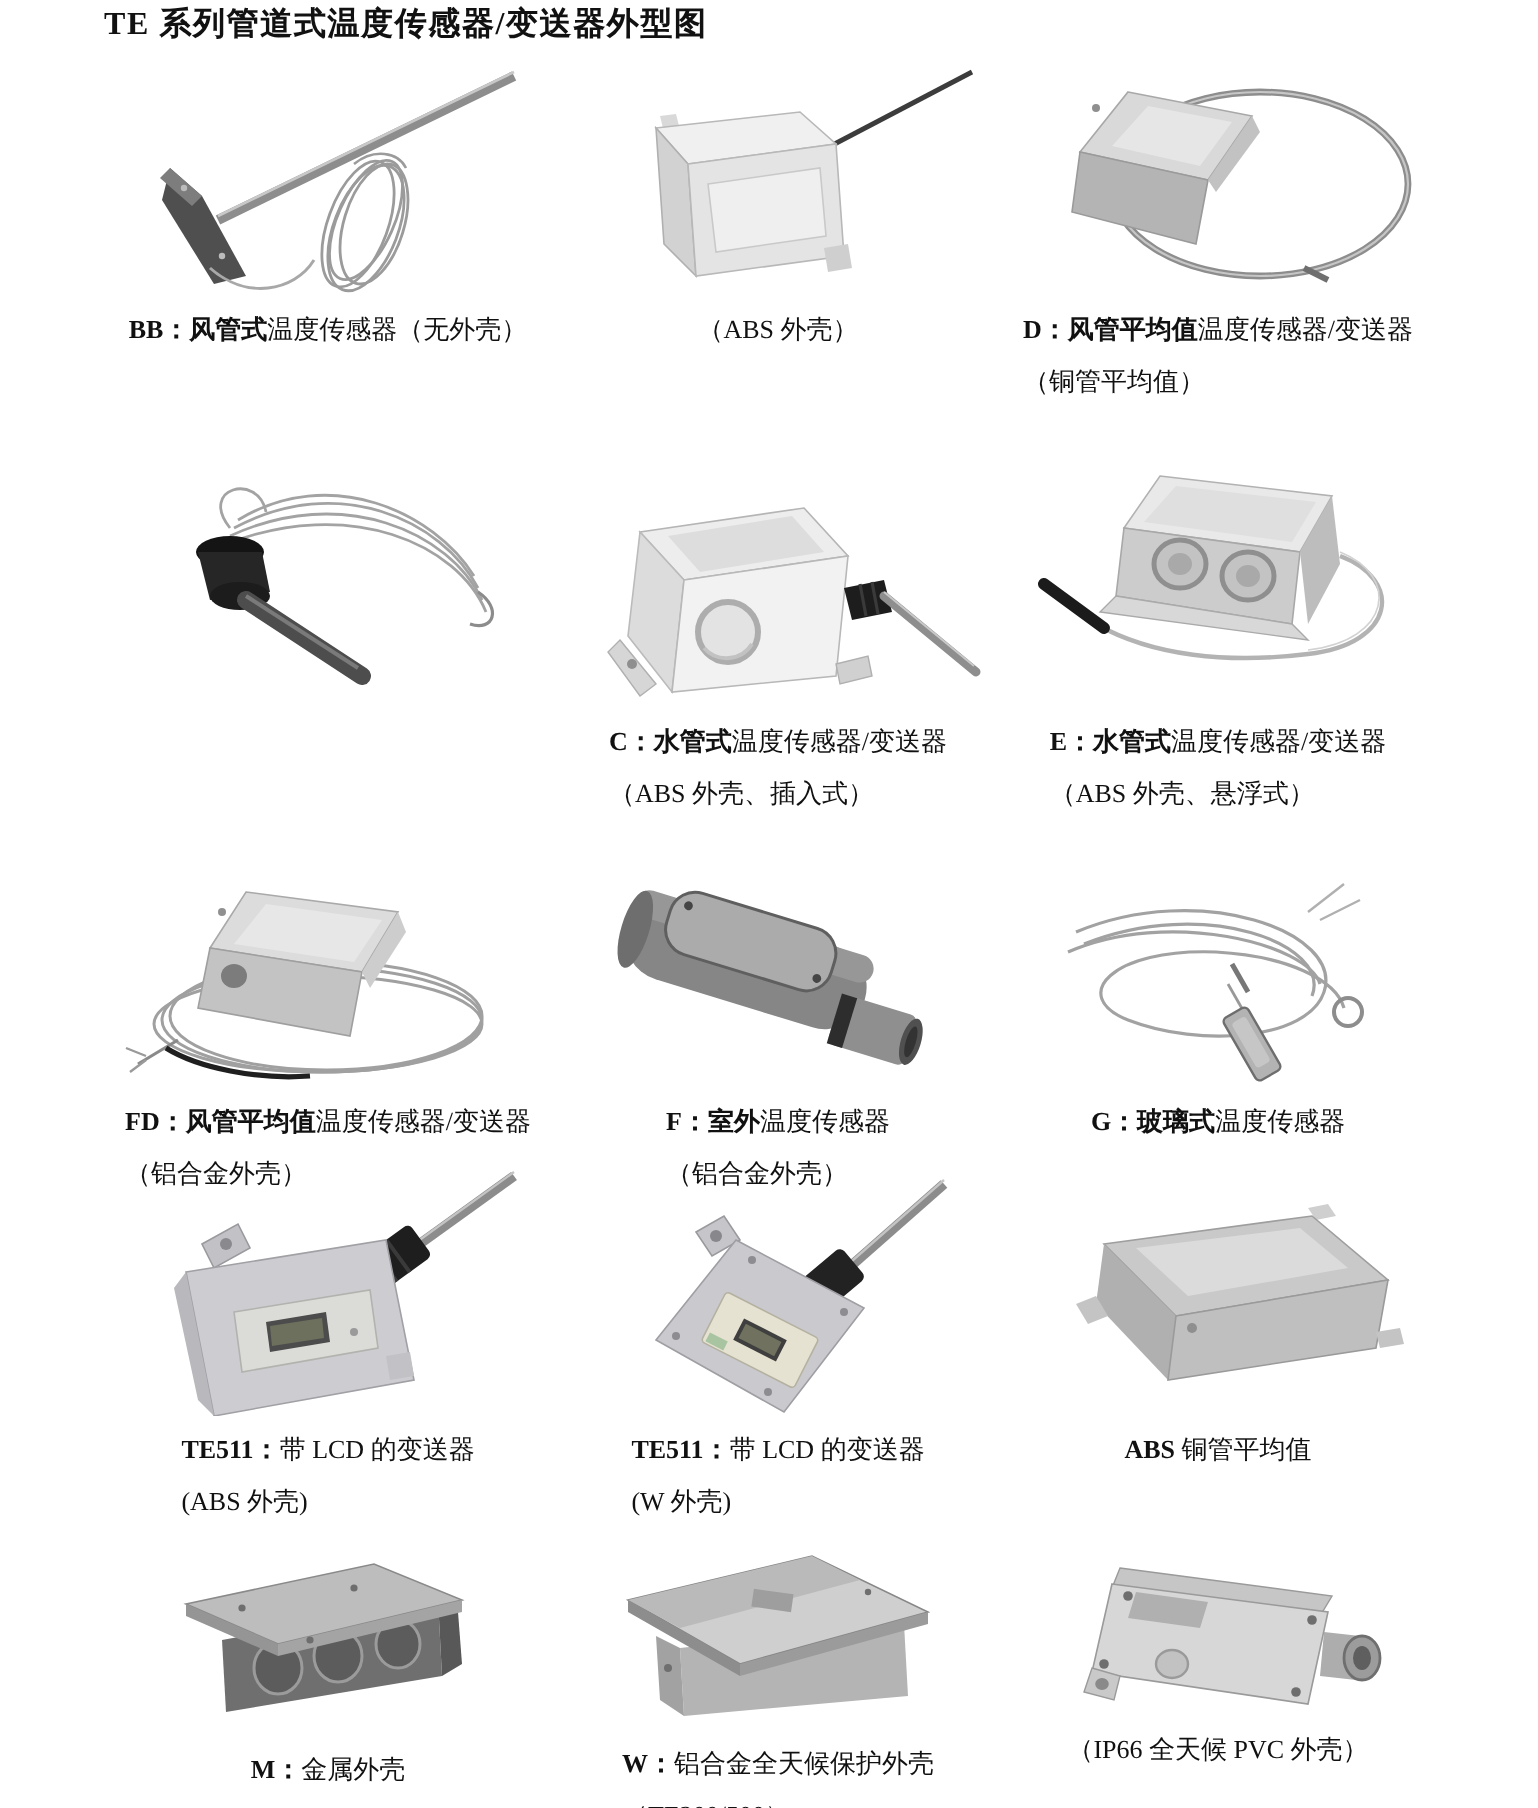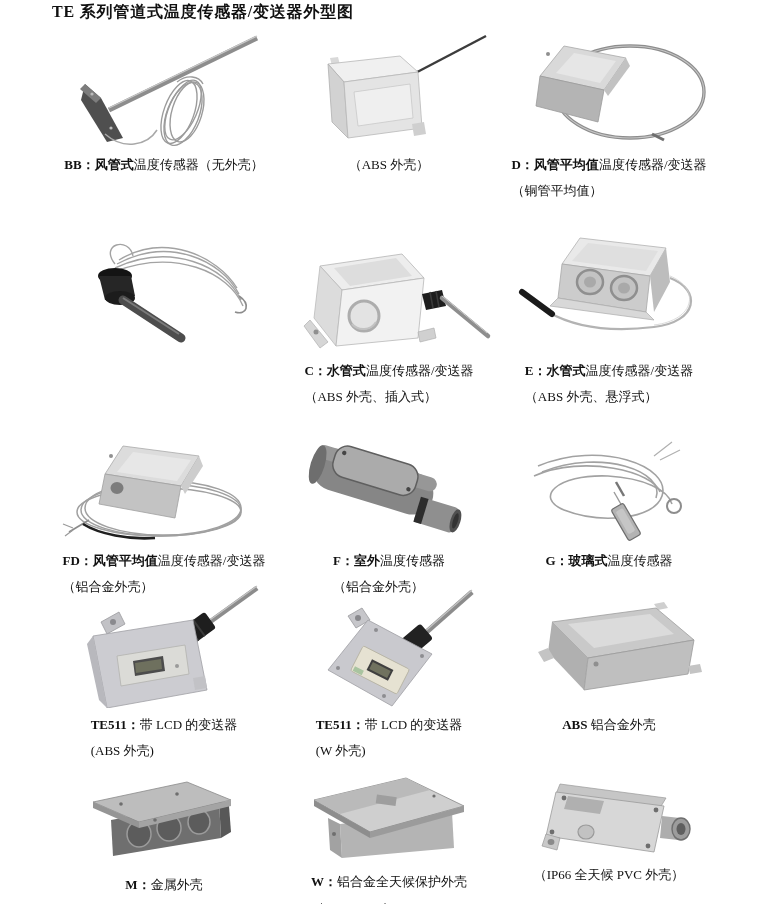--- a/index.html
+++ b/index.html
@@ -320,21 +320,21 @@
           <polygon points="48,40 152,26 190,58 84,76" fill="#c9c9c9" stroke="#9e9e9e" stroke-width="0.8"></polygon>
           <polygon points="64,42 146,32 170,52 90,66" fill="#dbdbdb"></polygon>
           <polygon points="48,40 84,76 80,108 44,70" fill="#b0b0b0"></polygon>
           <polygon points="84,76 190,58 184,92 80,108" fill="#bfbfbf" stroke="#9a9a9a" stroke-width="0.8"></polygon>
           <polygon points="44,66 34,70 40,80 50,76" fill="#c4c4c4"></polygon>
           <polygon points="184,84 196,82 198,90 186,92" fill="#c4c4c4"></polygon>
           <circle cx="92" cy="82" r="2.5" fill="#8f8f8f"></circle>
         </svg>
       </div>
       <div class="cap">
-        <div><b>ABS</b><span> 铝合金外壳</span></div>
+        <div><b>ABS</b><span> 铜管平均值</span></div>
         <div class="sub"></div>
       </div>
     </div>
   </div>
 
   <div class="row" id="row5">
 
     <div class="cell c1">
       <div class="imgbox">
         <svg width="210" height="92" viewBox="0 0 210 92">

